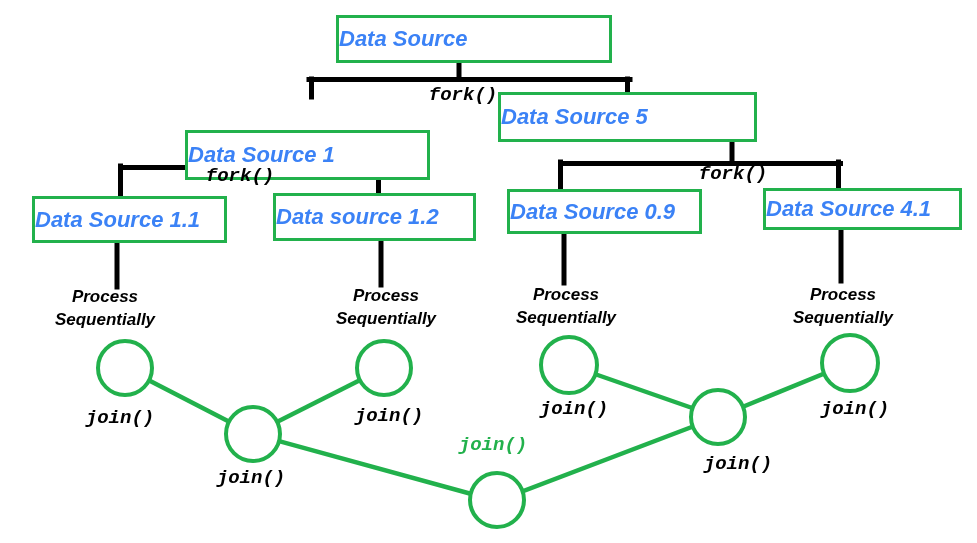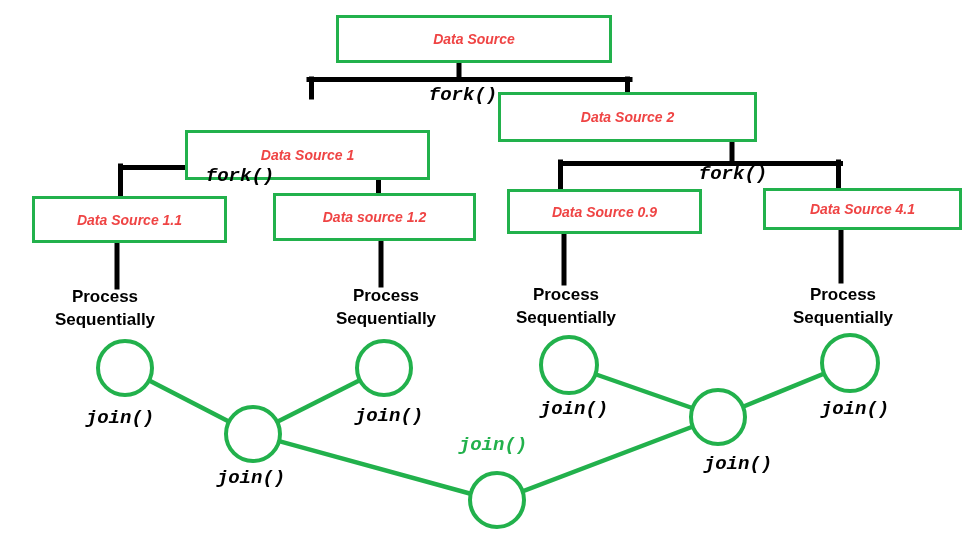--- a/index.html
+++ b/index.html
@@ -11,42 +11,42 @@
     font-family: "Liberation Sans", "DejaVu Sans", sans-serif;
     overflow: hidden;
   }
   .layer { position: absolute; left: 0; top: 0; }
   .box {
     position: absolute;
     background: #ffffff;
     border: 3px solid var(--green, #22b14c);
     display: flex;
     align-items: center;
-    justify-content: center;
     font-weight: bold;
     font-style: italic;
-    font-size: 14px;
-    color: #ef4444;
+    font-size: 22px;
+    color: #3b82f6;
     z-index: 2;
   }
   .lbl {
     position: absolute;
     transform: translateX(-50%);
     font-weight: bold;
     font-style: italic;
     font-size: 19px;
     color: #000000;
     white-space: nowrap;
     z-index: 3;
     font-family: Liberation Mono, monospace;
   }
   .proc {
     position: absolute;
     transform: translateX(-50%);
     font-weight: bold;
+    font-style: italic;
     font-size: 17px;
     line-height: 23px;
     color: #000000;
     text-align: center;
     white-space: nowrap;
     z-index: 3;
   }
   .green-text { color: var(--green, #22b14c); }
   svg { display: block; }
 </style>
@@ -100,21 +100,21 @@
     </g>
   </svg>
 
   <div class="box" style="left:336px; top:15px; width:270px; height:42px;">
     <span>Data Source</span>
   </div>
   <div class="box" style="left:185px; top:97px; width:239px; height:44px;margin-top:33px;">
     <span>Data Source 1</span>
   </div>
   <div class="box" style="left:498px; top:92px; width:253px; height:44px;">
-    <span>Data Source 2</span>
+    <span>Data Source 5</span>
   </div>
   <div class="box" style="left:32px; top:196px; width:189px; height:41px;">
     <span>Data Source 1.1</span>
   </div>
   <div class="box" style="left:273px; top:193px; width:197px; height:42px;">
     <span>Data source 1.2</span>
   </div>
   <div class="box" style="left:507px; top:189px; width:189px; height:39px;">
     <span>Data Source 0.9</span>
   </div>

